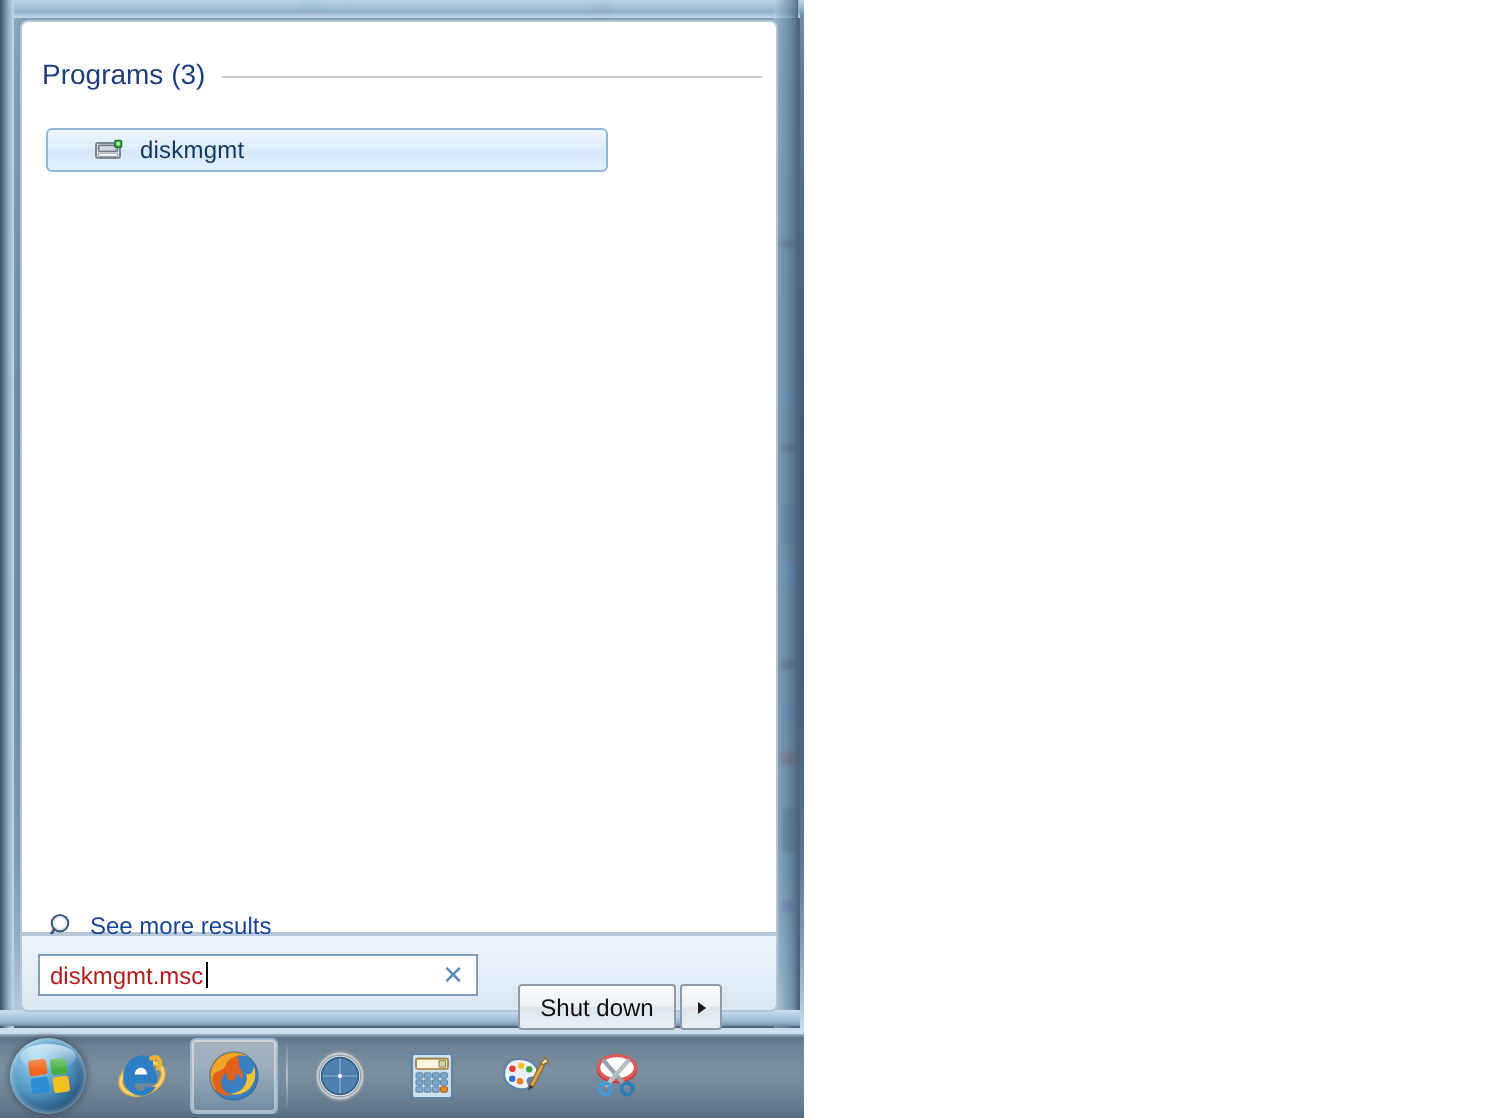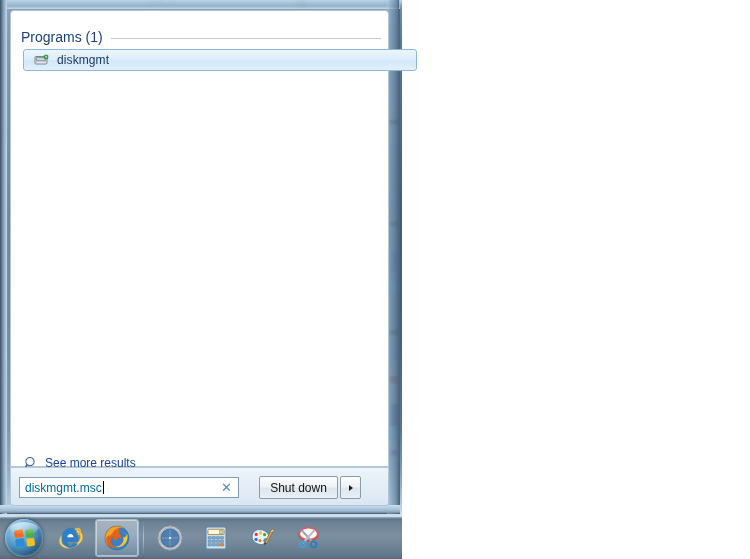--- a/index.html
+++ b/index.html
@@ -108,24 +108,24 @@
   #group-header-rule {
     flex: 1 1 auto;
     height: 1px;
     background: #c8c8c8;
     margin-top: 3px;
   }
 
   
   #result-row {
     position: absolute;
-    left: 12px; top: 38px;
-    width: 394px; height: 22px;
+    left: 12px; top: 53px;
+    width: 281px; height: 22px;
     display: flex; align-items: center; gap: 7px;
-    padding-left: 10px;
+    padding-left: 23px;
     border: 1px solid #8cb8dd;
     border-radius: 3px;
     background: linear-gradient(to bottom, #ecf5fd 0%, #dcedfb 48%, #d2e7fa 50%, #e2f0fc 100%);
     cursor: default;
   }
   #result-row-label {
     font-size: 12px;
     color: #17365d;
     letter-spacing: .1px;
   }
@@ -172,40 +172,40 @@
     left: 8px; top: 9px;
     width: 220px; height: 21px;
     background: #ffffff;
     border: 1px solid #7f9db9;
     display: flex; align-items: center;
     padding: 0 4px 0 5px;
   }
   #search-value-wrap { display: flex; align-items: center; flex: 1 1 auto; }
   #search-value {
     font-size: 12px;
-    color: #0369a1;
+    color: #b91c1c;
     white-space: nowrap;
   }
   #text-caret {
     width: 1px; height: 13px;
     background: #000;
     margin-left: 1px;
   }
   #clear-search-icon {
     flex: 0 0 auto;
     font-size: 13px;
     color: #5a8ec0;
     line-height: 1;
     padding-right: 2px;
     cursor: default;
   }
 
   #shutdown-group {
     position: absolute;
-    left: 248px; top: 8px;
+    left: 248px; top: 24px;
     height: 23px;
     display: flex;
     align-items: stretch;
   }
   #shutdown-button {
     display: flex; align-items: center; justify-content: center;
     min-width: 79px;
     padding: 0 9px;
     font-size: 12px;
     color: #111;
@@ -323,21 +323,21 @@
   <div id="start-menu">
 
     <div id="frame-top"></div>
     <div id="frame-left"></div>
     <div id="frame-right"></div>
     <div id="frame-bottom"></div>
 
     <div id="results-pane">
 
       <div id="group-header">
-        <span id="group-header-label">Programs (1)</span>
+        <span id="group-header-label">Programs (3)</span>
         <span id="group-header-rule"></span>
       </div>
 
       <div id="result-row">
         <span class="disk-icon">
           <svg width="16" height="16" viewBox="0 0 16 16" aria-hidden="true">
             <rect x="1" y="4.5" width="12" height="7.5" rx="1" fill="#e9eef2" stroke="#7b8793" stroke-width="1"></rect>
             <rect x="2.2" y="5.6" width="9.6" height="3.1" rx="0.5" fill="#aab6c2" stroke="#6f7b87" stroke-width="0.7"></rect>
             <rect x="2.2" y="9.6" width="9.6" height="1.6" rx="0.4" fill="#ffffff" stroke="#9aa5b0" stroke-width="0.6"></rect>
             <rect x="3" y="6.2" width="7.5" height="1.9" fill="#cfd8e0"></rect>

